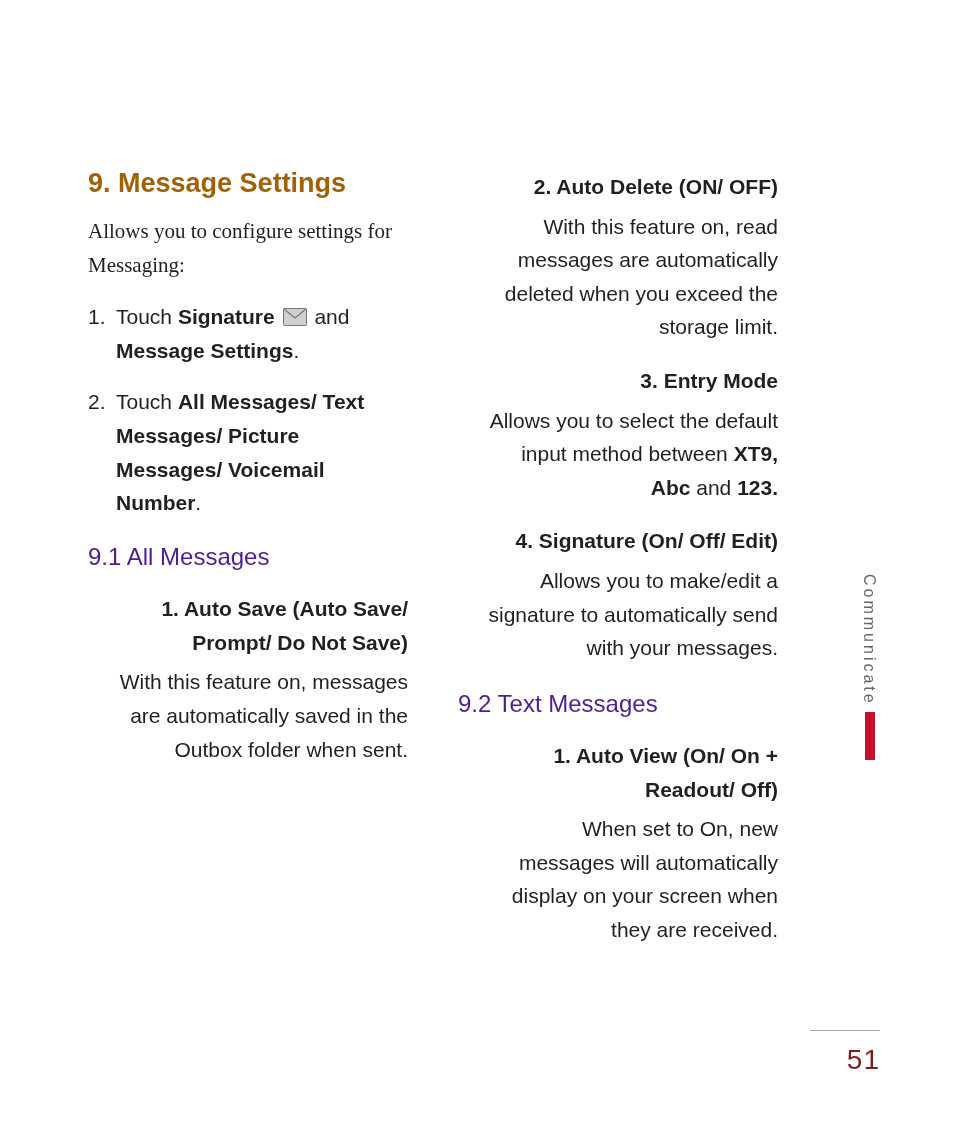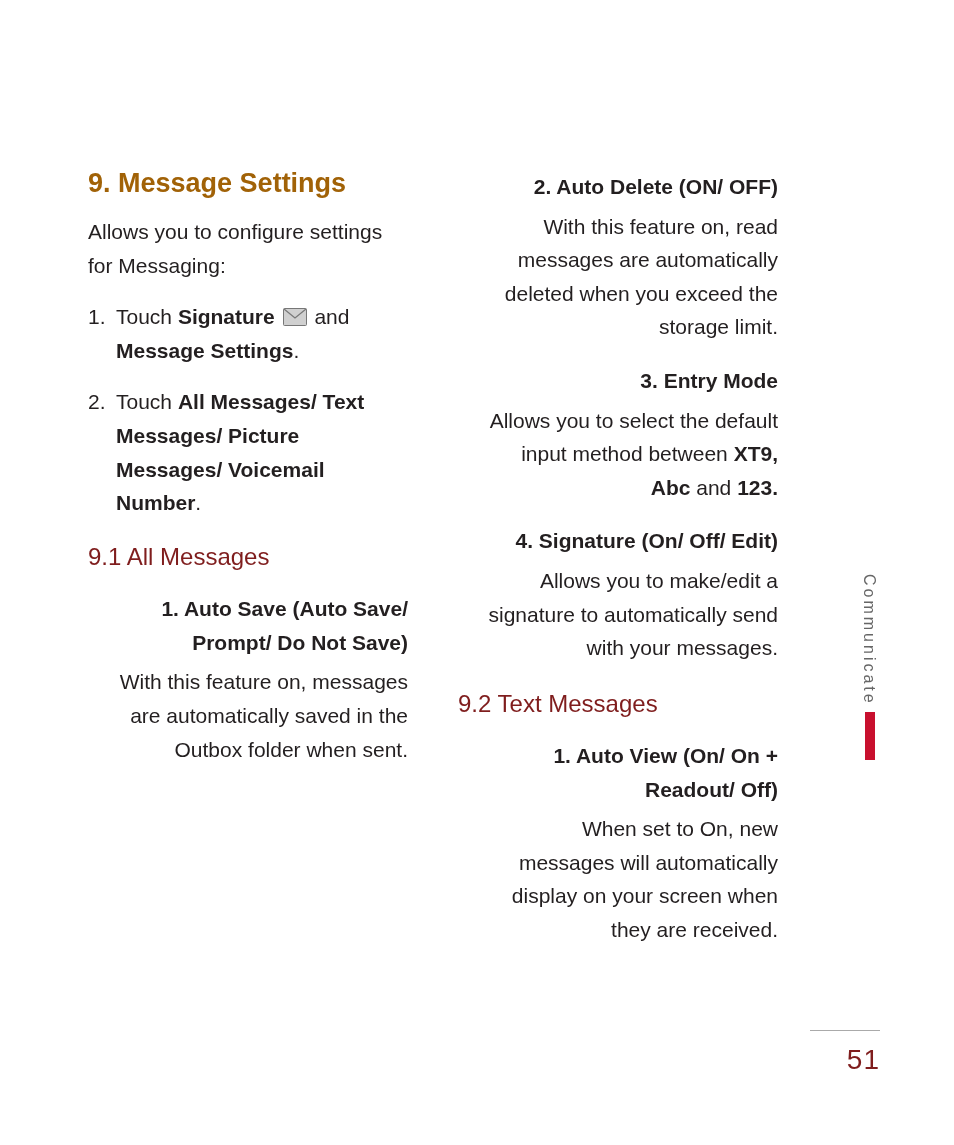--- a/index.html
+++ b/index.html
@@ -26,26 +26,26 @@
     line-height: 1.6;
   }
   h1.section-title {
     color: #a16207;
     font-weight: 600;
     font-size: 27px;
     margin: 0 0 18px 0;
     line-height: 1;
   }
   h2.sub-title {
-    color: #7f1d1d;
+    color: #4c1d95;
     font-weight: 400;
     font-size: 24px;
     margin: 0 0 16px 0;
   }
-  p { margin: 0 0 18px 0; }
+  p { margin: 0 0 18px 0; font-family: Liberation Serif, serif; }
   .bold { font-weight: 700; }
   .icon-msg {
     display: inline-block;
     width: 24px;
     height: 18px;
     vertical-align: -2px;
     margin: 0 2px;
   }
   ol.steps {
     list-style: none;

